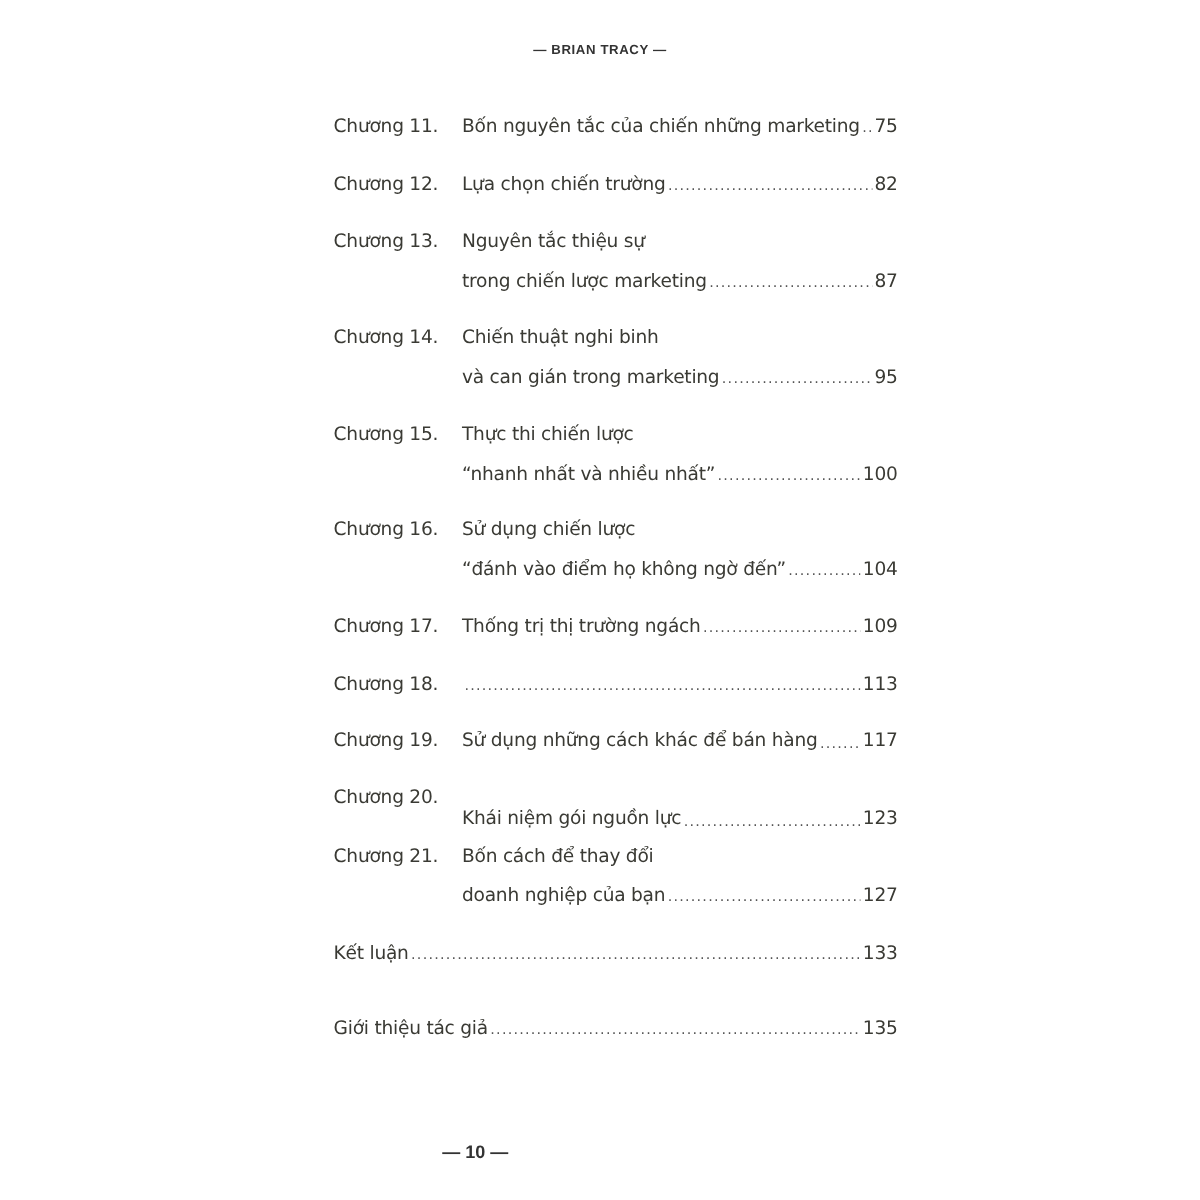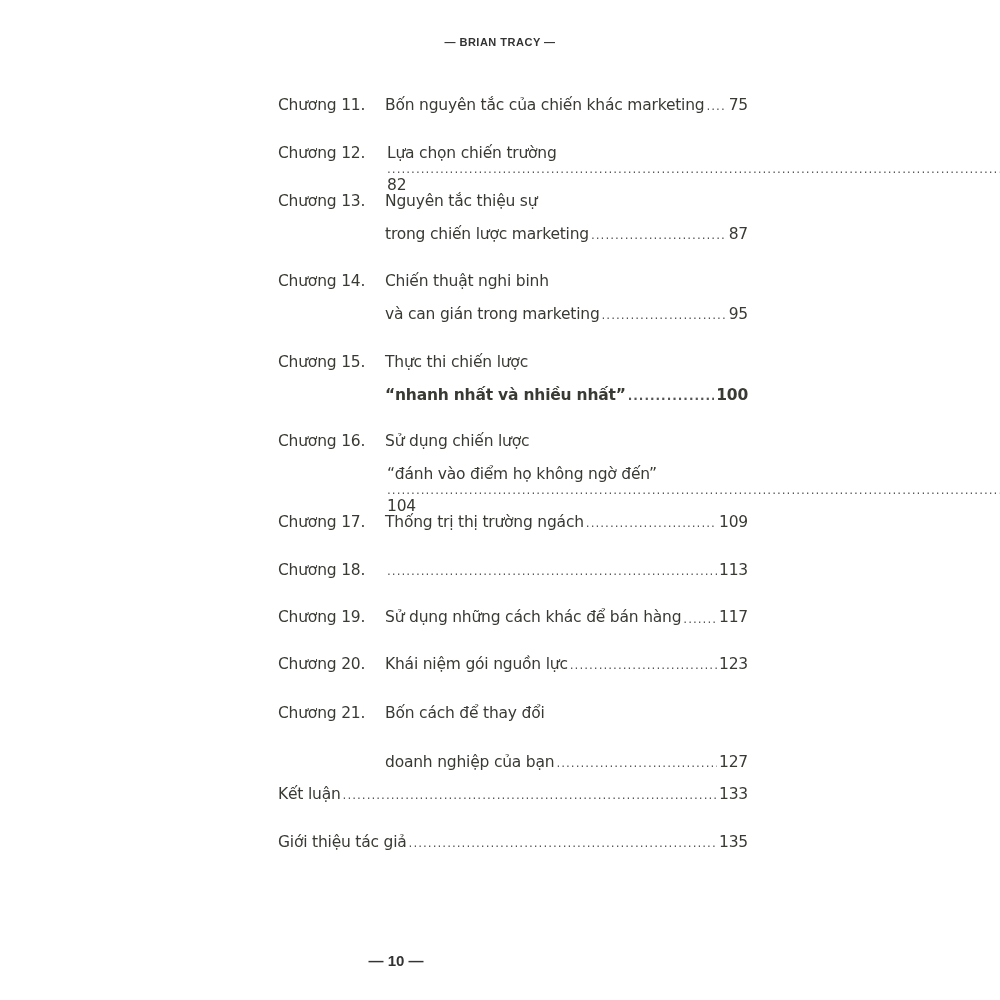--- a/index.html
+++ b/index.html
@@ -29,29 +29,29 @@
 </head>
 <body>
 
 <div class="header">— BRIAN TRACY —</div>
 
 <div class="toc">
 
   <div class="row" style="top:96px;">
     <span class="chap">Chương 11.</span>
     <div class="line" style="top:0;">
-        <span class="t">Bốn nguyên tắc của chiến khác marketing</span>
+        <span class="t">Bốn nguyên tắc của chiến những marketing</span>
         <span class="dots"></span>
         <span class="p">75</span>
       </div>
   </div>
 
   <div class="row" style="top:144px;">
     <span class="chap">Chương 12.</span>
-    <div class="line" style="top:0;flex-direction:column;">
+    <div class="line" style="top:0;">
         <span class="t">Lựa chọn chiến trường</span>
         <span class="dots"></span>
         <span class="p">82</span>
       </div>
   </div>
 
   <div class="row" style="top:192px;">
     <span class="chap">Chương 13.</span>
     <div class="line" style="top:0;">
         <span class="t">Nguyên tắc thiệu sự</span>
@@ -73,33 +73,33 @@
         <span class="dots"></span>
         <span class="p">95</span>
       </div>
   </div>
 
   <div class="row" style="top:353px;">
     <span class="chap">Chương 15.</span>
     <div class="line" style="top:0;">
         <span class="t">Thực thi chiến lược</span>
       </div>
-    <div class="line" style="top:33px;font-weight:bold;">
+    <div class="line" style="top:33px;">
         <span class="t">“nhanh nhất và nhiều nhất”</span>
         <span class="dots"></span>
         <span class="p">100</span>
       </div>
   </div>
 
   <div class="row" style="top:432px;">
     <span class="chap">Chương 16.</span>
     <div class="line" style="top:0;">
         <span class="t">Sử dụng chiến lược</span>
       </div>
-    <div class="line" style="top:33px;flex-direction:column;">
+    <div class="line" style="top:33px;">
         <span class="t">“đánh vào điểm họ không ngờ đến”</span>
         <span class="dots"></span>
         <span class="p">104</span>
       </div>
   </div>
 
   <div class="row" style="top:513px;">
     <span class="chap">Chương 17.</span>
     <div class="line" style="top:0;">
         <span class="t">Thống trị thị trường ngách</span>
@@ -120,49 +120,49 @@
     <span class="chap">Chương 19.</span>
     <div class="line" style="top:0;align-items:flex-end;">
         <span class="t">Sử dụng những cách khác để bán hàng</span>
         <span class="dots"></span>
         <span class="p">117</span>
       </div>
   </div>
 
   <div class="row" style="top:655px;">
     <span class="chap">Chương 20.</span>
-    <div class="line" style="top:0;">
+    <div class="line" style="top:18px;align-items:flex-end;">
         <span class="t">Khái niệm gói nguồn lực</span>
         <span class="dots"></span>
         <span class="p">123</span>
       </div>
   </div>
 
   <div class="row" style="top:704px;">
     <span class="chap">Chương 21.</span>
     <div class="line" style="top:0;">
         <span class="t">Bốn cách để thay đổi</span>
       </div>
-    <div class="line" style="top:49px;">
+    <div class="line" style="top:33px;">
         <span class="t">doanh nghiệp của bạn</span>
         <span class="dots"></span>
         <span class="p">127</span>
       </div>
   </div>
 
   <div class="row" style="top:785px;">
     <div class="line full" style="top:0;text-align:right;">
         <span class="t">Kết luận</span>
         <span class="dots"></span>
         <span class="p">133</span>
       </div>
   </div>
 
   <div class="row" style="top:832px;">
-    <div class="line full" style="top:1px;">
+    <div class="line full" style="top:16px;">
         <span class="t">Giới thiệu tác giả</span>
         <span class="dots"></span>
         <span class="p">135</span>
       </div>
   </div>
 
 </div>
 
 <div class="footer">— 10 —</div>
 

